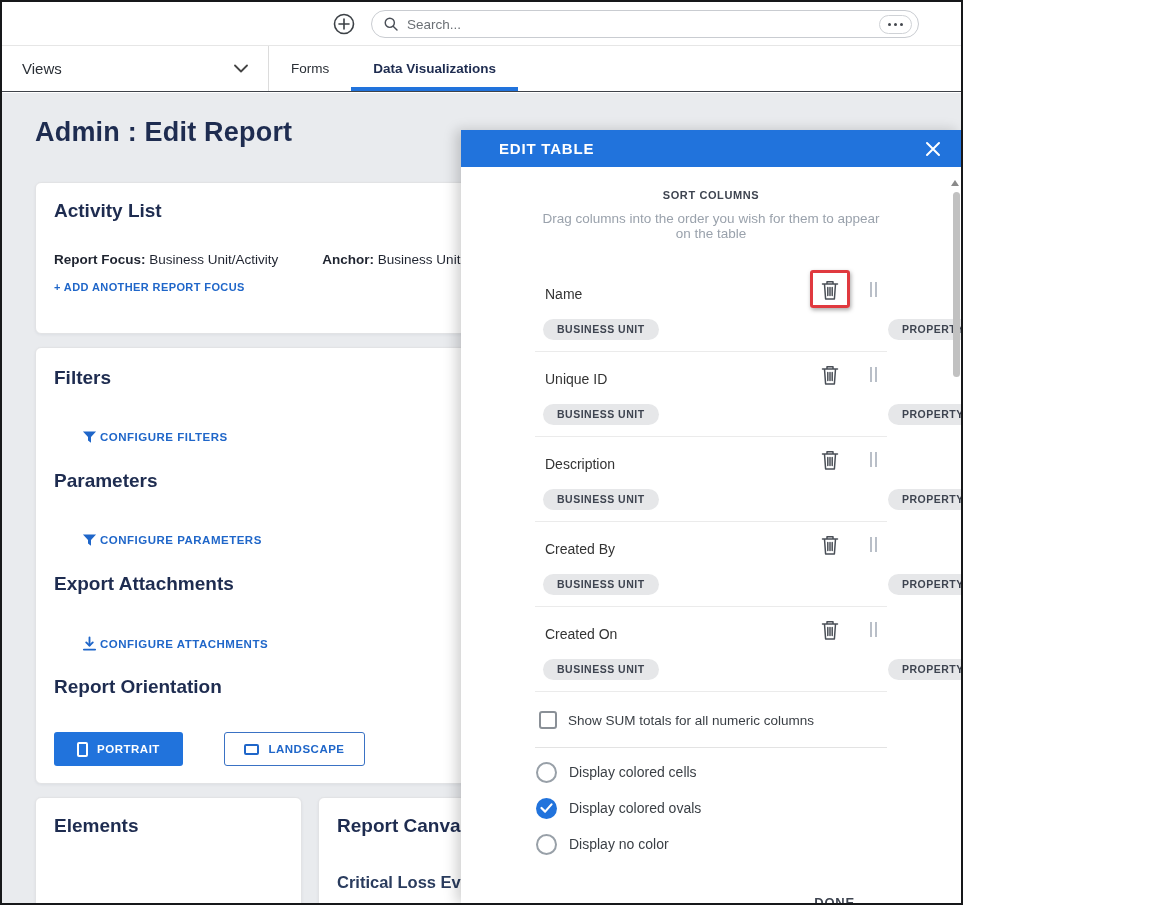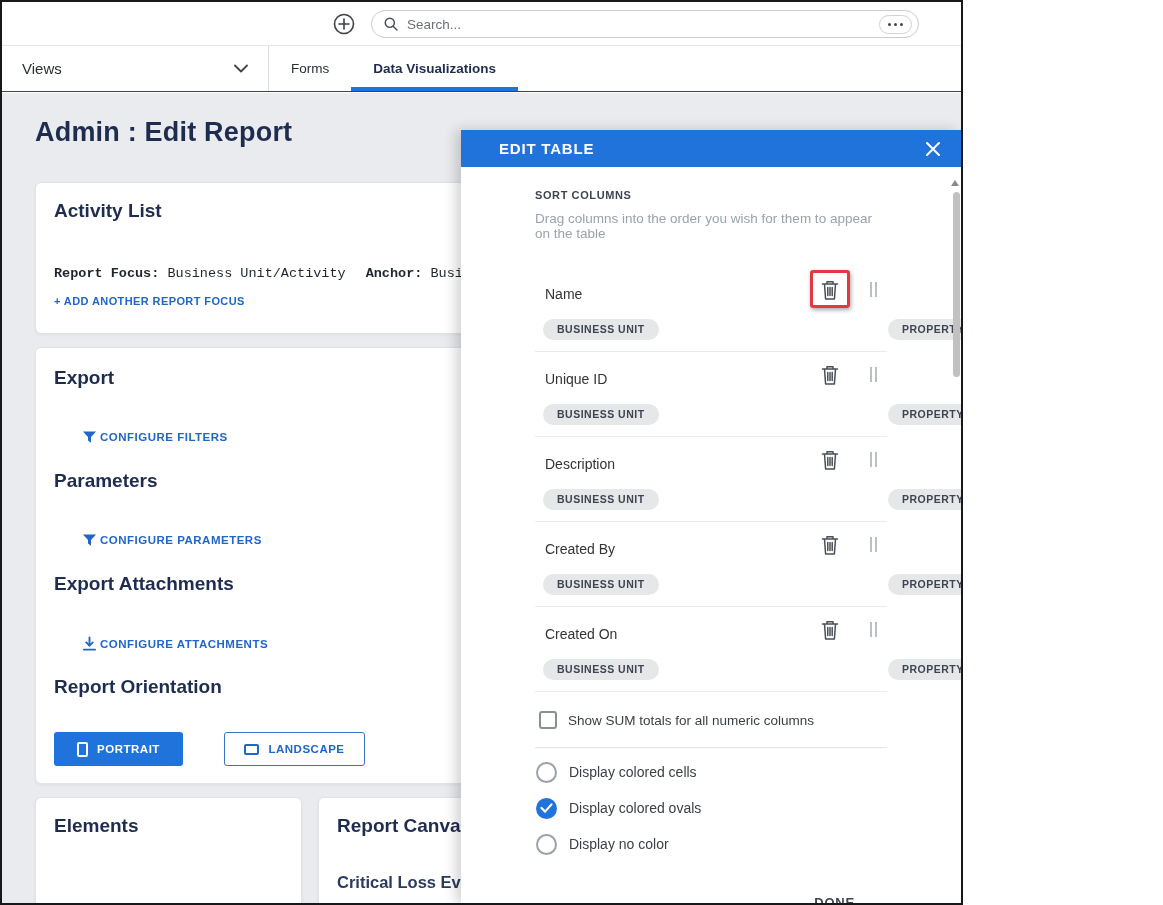--- a/index.html
+++ b/index.html
@@ -34,21 +34,21 @@
   .tabs { position:absolute; left:267px; top:0; height:100%; display:flex; }
   .tab { display:flex; align-items:center; padding:0 22px; font-size:13.5px; color:#2a2f36; cursor:pointer; border-bottom:4px solid transparent; padding-top:4px; }
   .tab.active { color:#1e2c50; font-weight:700; border-bottom-color:#2173DC; }
 
   
   .content { position:absolute; left:0; top:91px; right:0; bottom:0; background:#e9ebee; }
   .page-title { position:absolute; left:33px; top:24px; font-size:27px; font-weight:700; color:#1e2c50; letter-spacing:.2px; }
   .card { position:absolute; background:#fff; border:1px solid #e2e3e5; border-radius:6px; box-shadow:0 1px 3px rgba(20,30,60,.06); padding:17px 18px; }
   .card-title { font-size:19px; font-weight:700; color:#1e2c50; }
   .card-activity { left:33px; top:89px; width:562px; height:152px; }
-  .meta-row { margin-top:44px; font-size:13.5px; color:#1f2430; display:flex; gap:20px; white-space:nowrap;font-family:Liberation Mono, monospace; }
+  .meta-row { margin-top:30px; font-size:13.5px; color:#1f2430; display:flex; gap:44px; white-space:nowrap; }
   .meta-row b { font-weight:700; }
   .add-link { display:inline-block; margin-top:14px; color:#1f66c9; font-size:11px; font-weight:700; letter-spacing:.4px; cursor:pointer; }
 
   .card-filters { left:33px; top:254px; width:562px; height:437px; padding:0; }
   .card-filters .section-title { position:absolute; left:18px; font-size:19px; font-weight:700; color:#1e2c50; }
   .cfg-link { position:absolute; left:46px; display:flex; align-items:center; gap:3px; color:#1f66c9; font-size:11.5px; font-weight:700; letter-spacing:.5px; cursor:pointer; }
   .btn-row { position:absolute; left:18px; top:384px; width:100%; height:34px; }
   .btn { position:absolute; top:0; height:34px; display:flex; align-items:center; justify-content:center; gap:9px;
     font-size:11.5px; font-weight:700; letter-spacing:.5px; border-radius:3px; cursor:pointer; }
   .btn-portrait { left:0; width:129px; background:#2173DC; color:#fff; }
@@ -59,21 +59,21 @@
   .card-elements { left:33px; top:704px; width:267px; height:210px; }
   .card-canvas { left:316px; top:704px; width:404px; height:210px; }
   .canvas-item { margin-top:36px; font-size:16.5px; font-weight:700; color:#2a3c5e; white-space:nowrap; }
 
   
   .modal { position:absolute; left:459px; top:88px; right:0; bottom:0; background:#fff; z-index:10;
     box-shadow:-5px 0 12px rgba(0,0,0,.18); overflow:hidden;margin-top:40px; }
   .modal-header { height:37px; background:#2173DC; display:flex; align-items:center; padding:0 18px 0 38px; }
   .modal-title { color:#fff; font-size:15px; font-weight:700; letter-spacing:.8px; flex:1; }
   .close-btn { width:20px; height:20px; cursor:pointer; }
-  .modal-body { position:relative; padding:20px 74px 0 74px; }
+  .modal-body { position:relative; padding:20px 74px 0 74px;text-align:center; }
   .sort-label { font-size:11px; font-weight:700; letter-spacing:.6px; color:#3e4450; margin:2px 0 10px; }
   .sort-help { font-size:13.5px; color:#9aa2ac; }
   .col-list { margin-top:26px; }
   .col-row { position:relative; height:85px; border-bottom:1px solid #ebebeb; }
   .col-name { position:absolute; left:10px; top:19px; font-size:14px; color:#333; }
   .tag { position:absolute; top:52px; height:21px; line-height:21px; background:#e6e7e9; border-radius:11px;
     padding:0 14px; font-size:10.5px; font-weight:700; letter-spacing:.5px; color:#3e4450; }
   .tag1 { left:8px; }
   .tag2 { left:353px; }
   .trash-btn { position:absolute; top:12px; right:46px; width:22px; height:22px; cursor:pointer; }
@@ -171,21 +171,21 @@
     <div class="card card-activity">
       <div class="card-title">Activity List</div>
       <div class="meta-row">
         <span><b>Report Focus:</b> <span>Business Unit/Activity</span></span>
         <span><b>Anchor:</b> <span>Business Unit</span></span>
       </div>
       <span class="add-link">+ ADD ANOTHER REPORT FOCUS</span>
     </div>
 
     <div class="card card-filters">
-      <div class="section-title" style="top:19px;">Export</div>
+      <div class="section-title" style="top:19px;">Filters</div>
       <div class="cfg-link" style="top:82px;">
         <svg width="15" height="14" viewBox="0 0 16 14">
           <path d="M1 1 L15 1 L9.6 7 L9.6 13 L6.4 10.7 L6.4 7 Z" fill="#1f66c9"></path>
         </svg>
         <span>CONFIGURE FILTERS</span>
       </div>
       <div class="section-title" style="top:122px;">Parameters</div>
       <div class="cfg-link" style="top:185px;">
         <svg width="15" height="14" viewBox="0 0 16 14">
           <path d="M1 1 L15 1 L9.6 7 L9.6 13 L6.4 10.7 L6.4 7 Z" fill="#1f66c9"></path>

